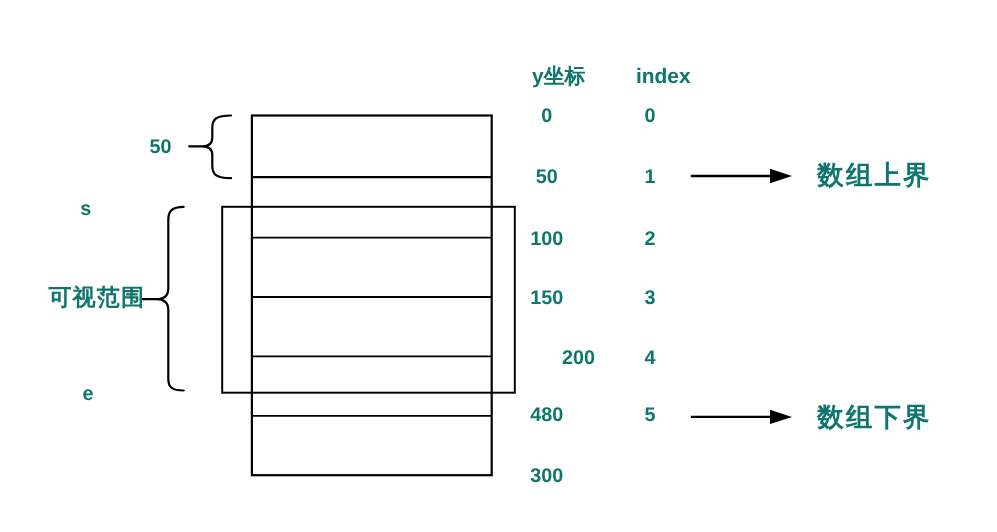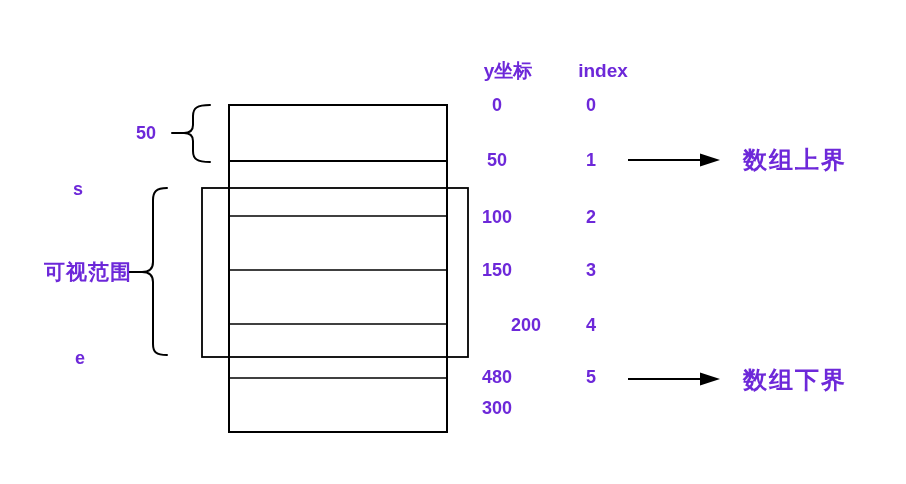--- a/index.html
+++ b/index.html
@@ -13,21 +13,21 @@
     overflow: hidden;
   }
   .layer { position: absolute; left: 0; top: 0; }
   .lbl {
     position: absolute;
     transform: translate(-50%, -50%);
     font-size: 18px;
     font-weight: 600;
     white-space: nowrap;
     line-height: 1;
-    color: #6d28d9;
+    color: #0f766e;
   }
   .lbl.left-anchor { transform: translate(0, -50%); }
   .lbl.cjk { font-size: 21px; letter-spacing: 1px; }
   .lbl.header { font-size: 19px; }
   .lbl.annot { font-size: 24px; letter-spacing: 2px; }
 </style>
 </head>
 <body>
 
 <div class="stage">
@@ -65,21 +65,21 @@
 
   <div class="lbl header" style="left:508px; top:70px;">y坐标</div>
   <div class="lbl header" style="left:603px; top:70px;">index</div>
 
   <div class="lbl" style="left:497px; top:105px;">0</div>
   <div class="lbl" style="left:497px; top:160px;">50</div>
   <div class="lbl" style="left:497px; top:217px;">100</div>
   <div class="lbl" style="left:497px; top:270px;">150</div>
   <div class="lbl" style="left:497px; top:325px;margin-left:29px;">200</div>
   <div class="lbl" style="left:497px; top:377px;">480</div>
-  <div class="lbl" style="left:497px; top:408px;text-align:center;">300</div>
+  <div class="lbl" style="left:497px; top:432px;text-align:center;">300</div>
 
   <div class="lbl" style="left:591px; top:105px;">0</div>
   <div class="lbl" style="left:591px; top:160px;">1</div>
   <div class="lbl" style="left:591px; top:217px;">2</div>
   <div class="lbl" style="left:591px; top:270px;">3</div>
   <div class="lbl" style="left:591px; top:325px;">4</div>
   <div class="lbl" style="left:591px; top:377px;">5</div>
 
   <div class="lbl annot left-anchor" style="left:743px; top:160px;">数组上界</div>
   <div class="lbl annot left-anchor" style="left:743px; top:380px;">数组下界</div>

